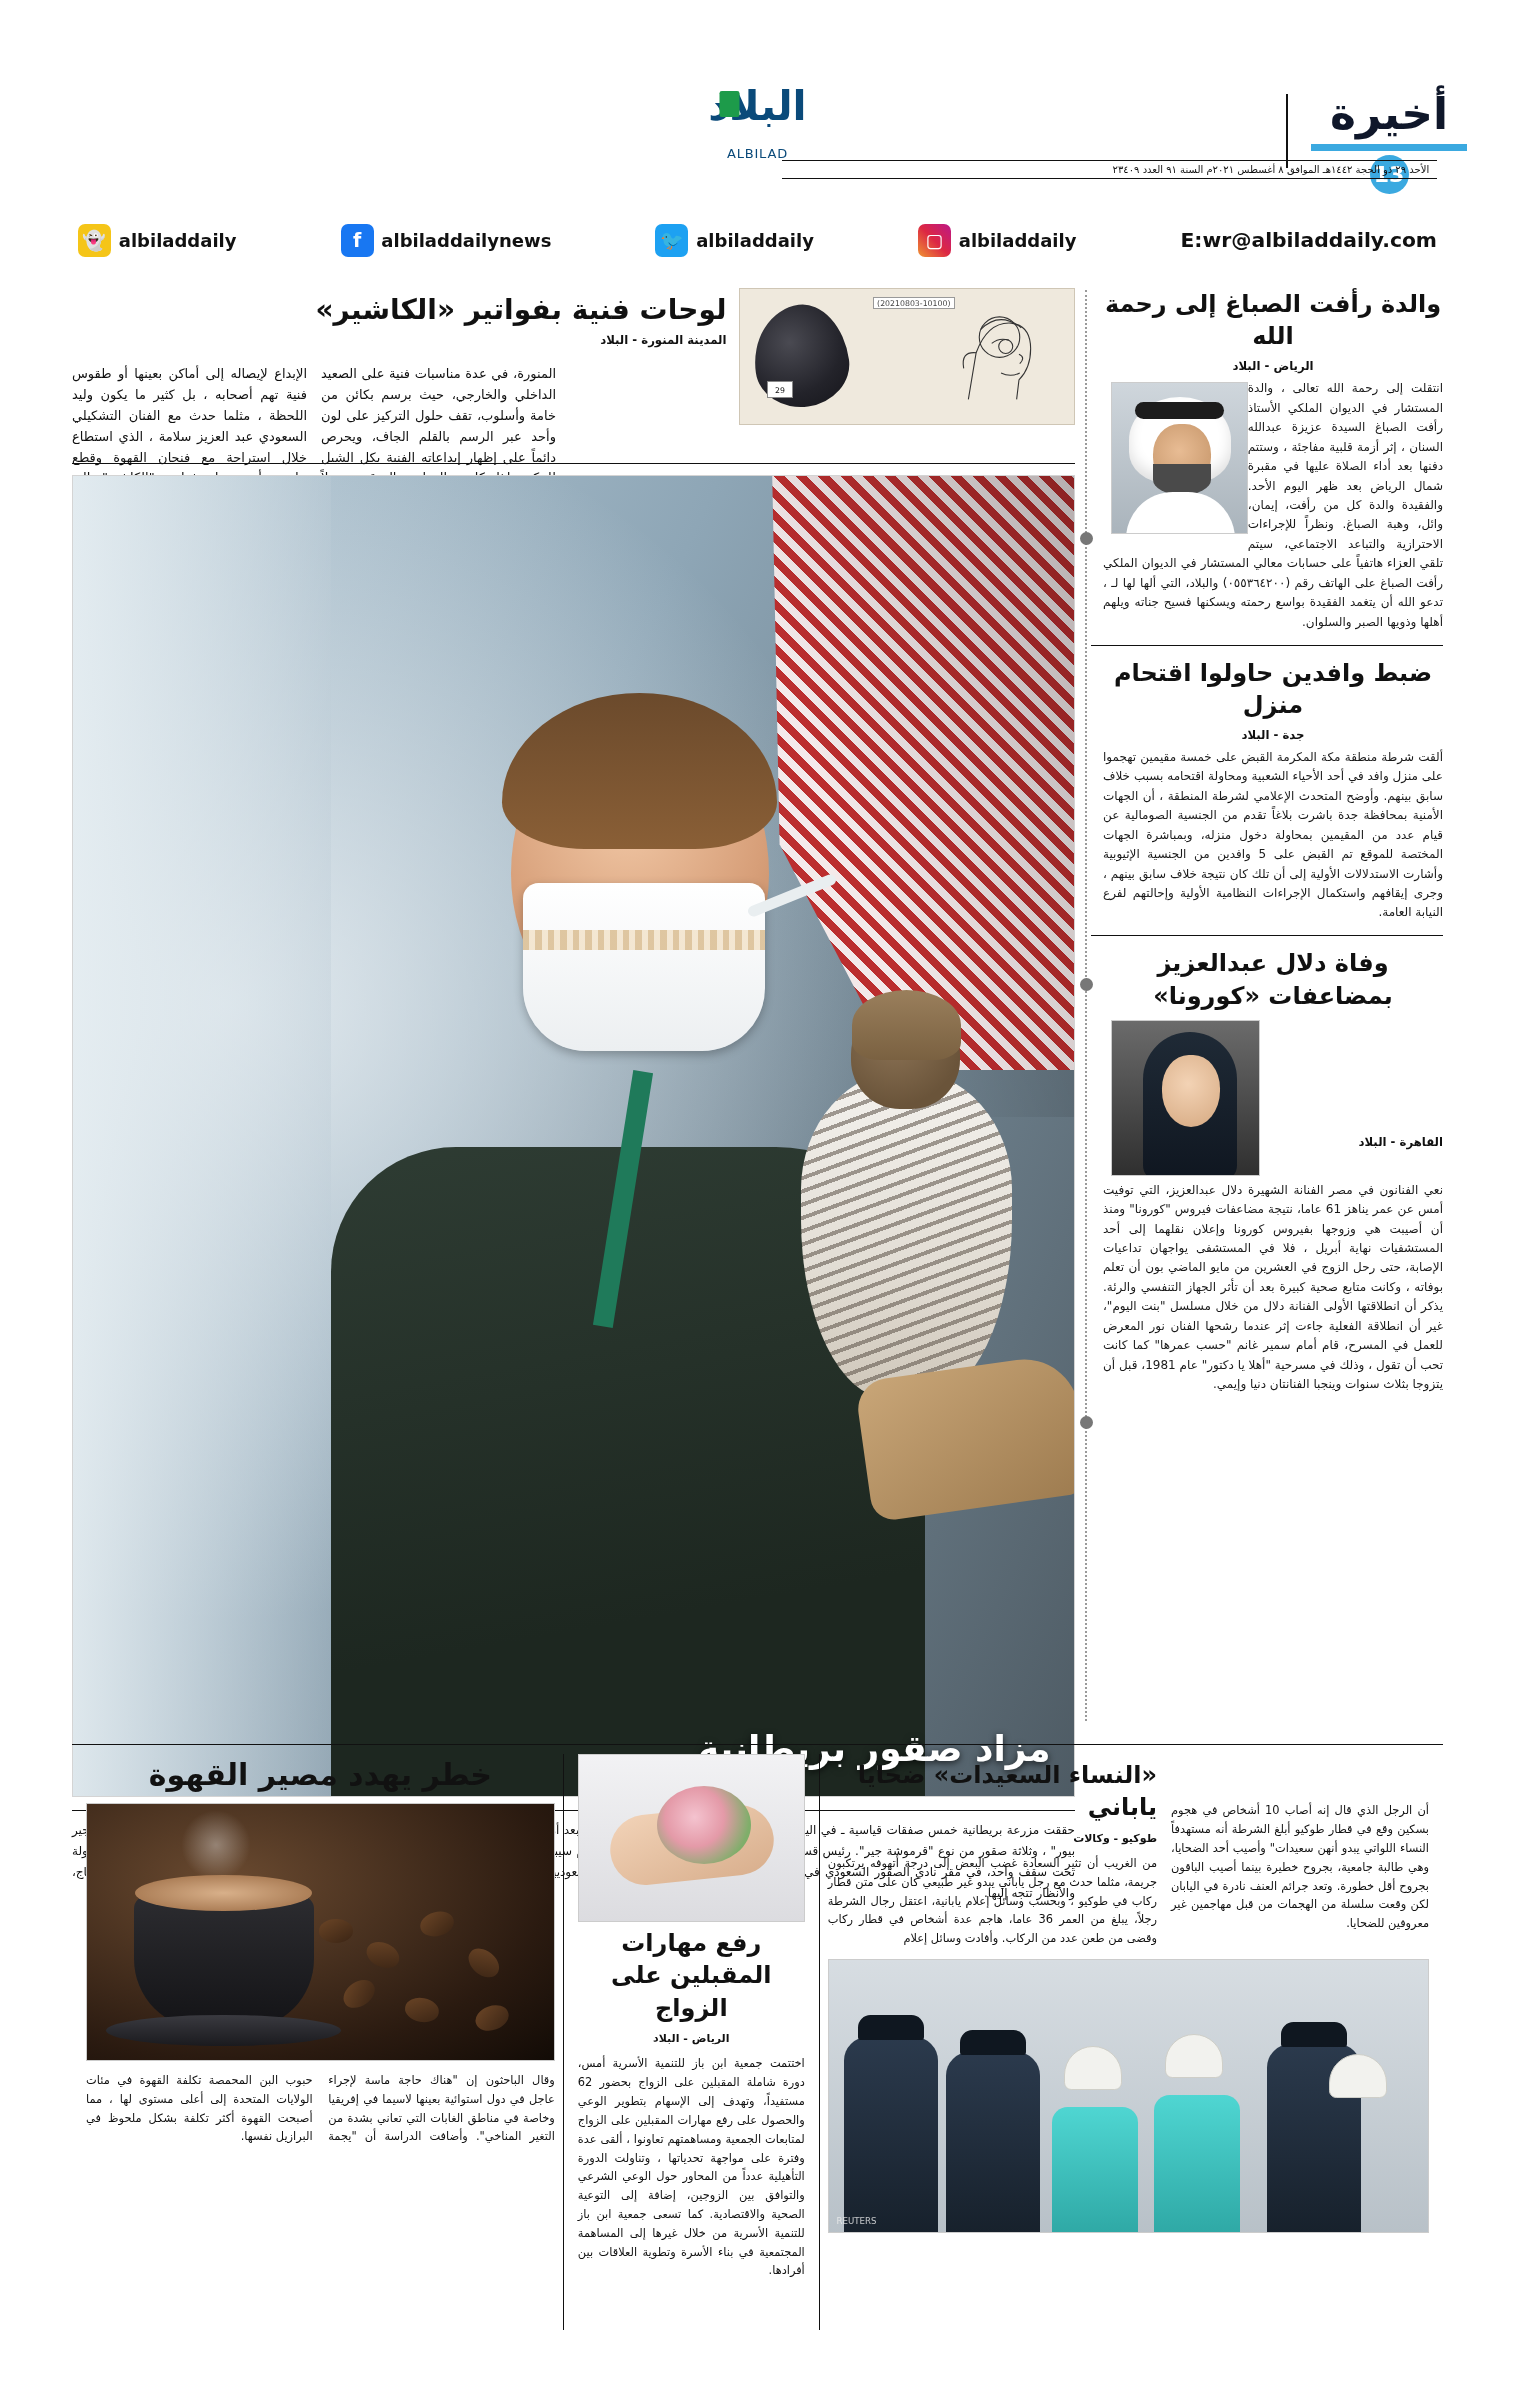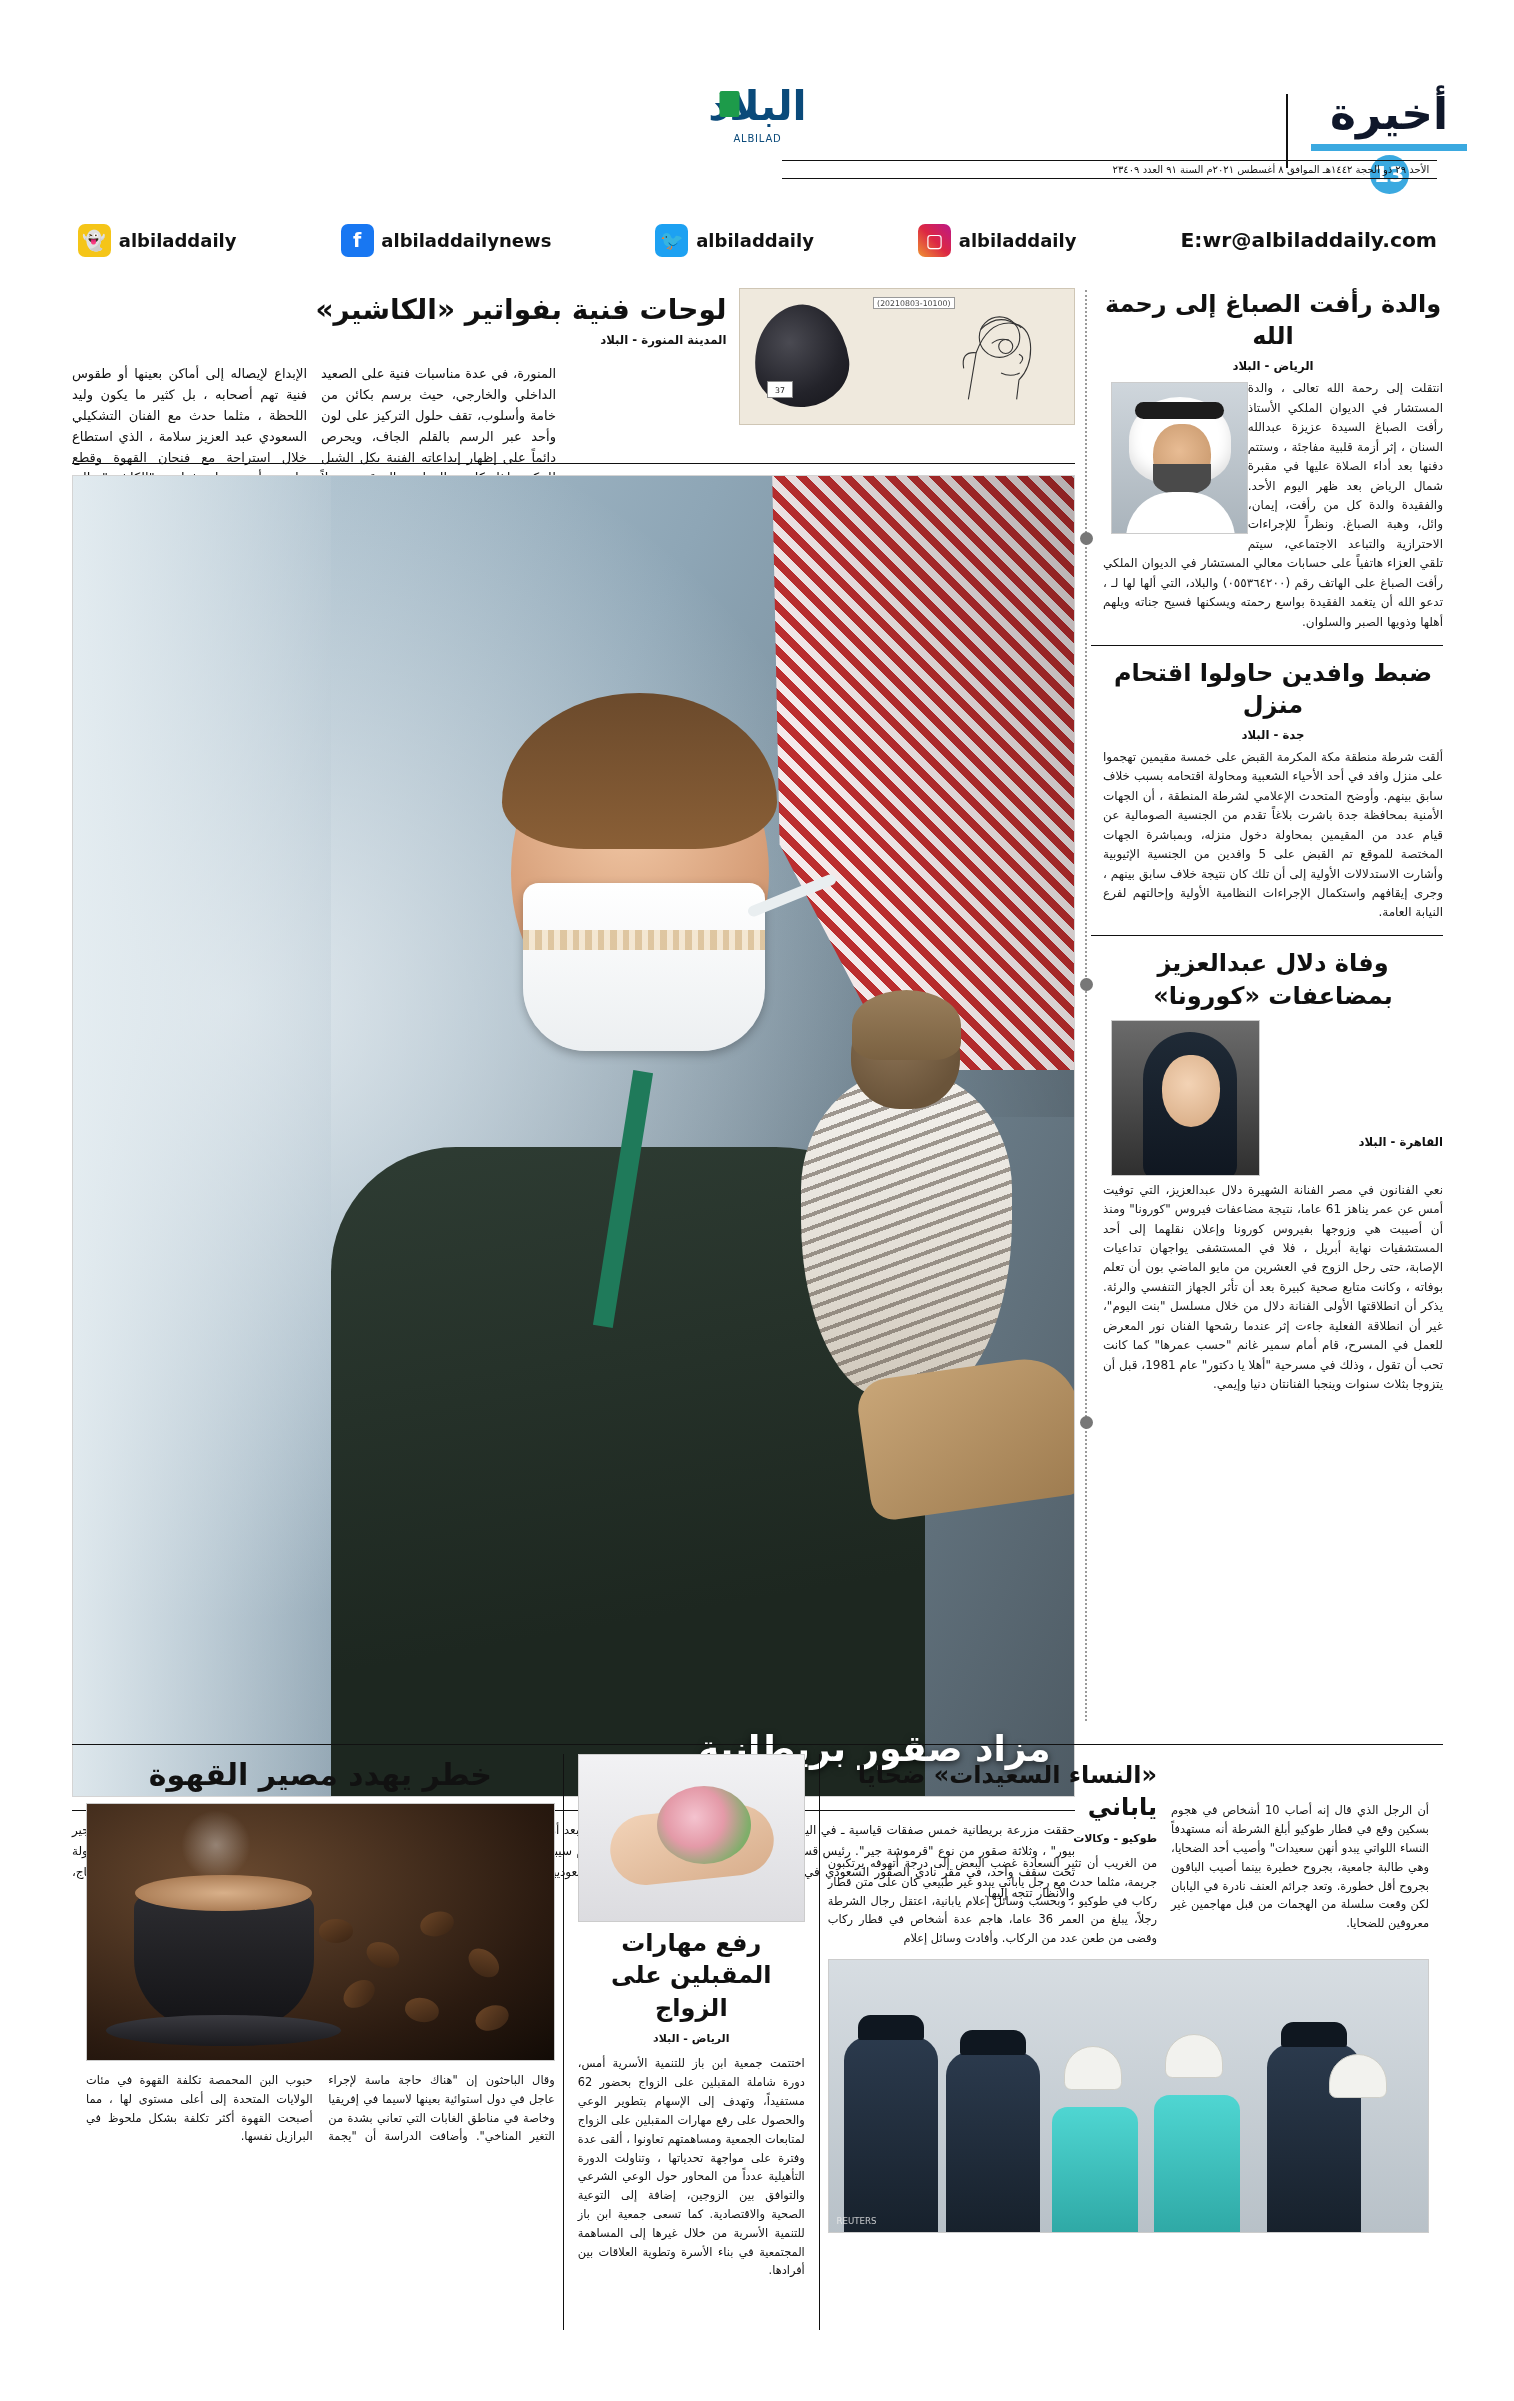--- a/index.html
+++ b/index.html
@@ -49,22 +49,22 @@
   .logo-accent {
     position: absolute;
     top: 4.7px;
     right: 67px;
     width: 20.3px;
     height: 26.6px;
     background: #1d9b4a;
     border-radius: 2.3px;
   }
   .logo-sub {
-    margin-top: 6px;
-    font-size: 10px;
+    margin-top: 19px;
+    font-size: 13px;
     color: #0a4a7a;
     letter-spacing: 0.8px;
   }
   .akhira {
     position: absolute;
     top: 92px;
     right: 44px;
     text-align: center;
     width: 164px;
   }
@@ -612,21 +612,21 @@
             <h2 class="art-head">لوحات فنية بفواتير «الكاشير»</h2>
             <div class="art-sub">المدينة المنورة - البلاد</div>
             <div style="display:flex;flex-direction:row-reverse;gap:14px;">
               <div class="art-col">الإبداع لإيصاله إلى أماكن بعينها أو طقوس فنية تهم أصحابه ، بل كثير ما يكون وليد اللحظة ، مثلما حدث مع الفنان التشكيلي السعودي عبد العزيز سلامة ، الذي استطاع خلال استراحة مع فنجان القهوة وقطع حلوى، أن يحول فواتير "الكاشير" إلى لوحات فنية.</div>
               <div class="art-col">المنورة، في عدة مناسبات فنية على الصعيد الداخلي والخارجي، حيث برسم بكائن من خامة وأسلوب، تقف حلول التركيز على لون وأحد عبر الرسم بالقلم الجاف، ويحرص دائماً على إظهار إبداعاته الفنية بكل الشبل للمكة، لذا كانت الفواتير الورقية سبيلاً لإبداعه تميز به ، ناشراً تلك عبر حساباته على مواقع التواصل الاجتماعي، لتجد تلك الصور إعجاباً واسعاً ورواجاً كبيراً بين نشطاء التواصل الاجتماعي.</div>
             </div>
             <div style="font-size:10.4px;line-height:1.6;margin-top:3.1px;">وخلال مشواره الفني شارك سلامة، عضو بيت الثقافة والفنون بالمدينة</div>
           </div>
           <div class="art-img">
             <div class="horse-head"></div>
-            <div class="horse-tag">37</div>
+            <div class="horse-tag">29</div>
             <div class="stamp-no">(20210803-10100)</div>
             <svg class="sketch-face" viewBox="0 0 140 140">
               <g stroke="#333" fill="none" stroke-width="1.4">
                 <path d="M30 120 L40 60 Q55 20 85 22 Q110 25 110 55 Q110 80 95 95 L92 120"></path>
                 <circle cx="78" cy="52" r="9"></circle>
                 <path d="M60 48 Q70 40 82 44"></path>
                 <path d="M95 62 Q104 66 96 74"></path>
                 <path d="M72 86 Q84 92 96 86"></path>
                 <path d="M40 60 Q20 58 24 80"></path>
                 <circle cx="70" cy="40" r="26"></circle>

